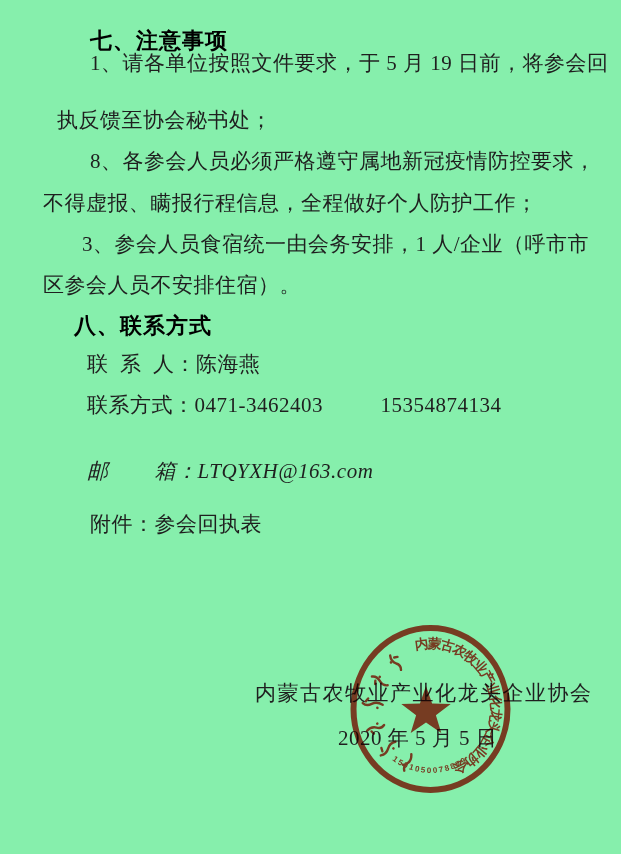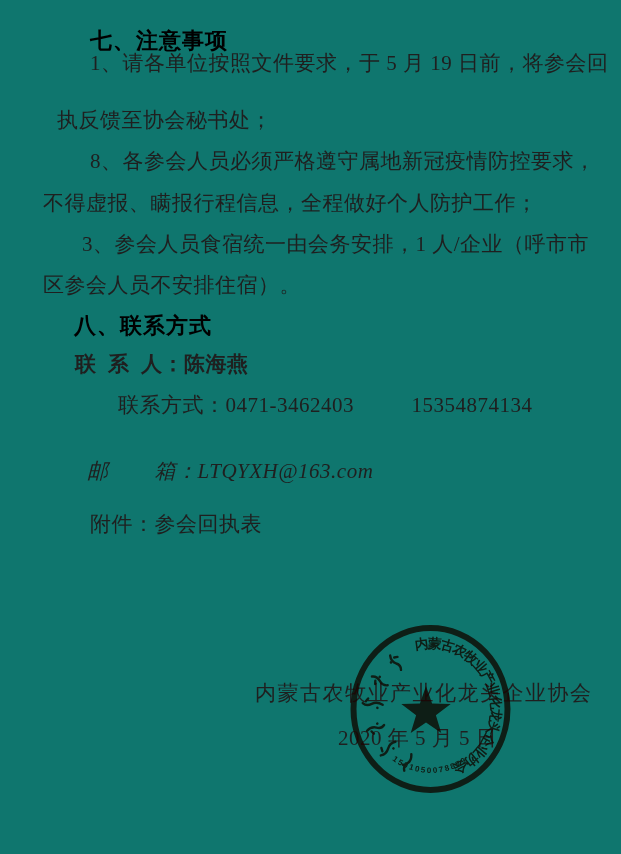--- a/index.html
+++ b/index.html
@@ -5,21 +5,21 @@
   :root {
     --body-text: #1f1f1f;
     --seal-ink: #df3122;
   }
   * { margin: 0; padding: 0; box-sizing: border-box; }
   html, body { background: #ffffff; }
   .page {
     position: relative;
     width: 621px;
     height: 854px;
-    background: #0f766e;
+    background: #86efac;
     overflow: hidden;
     font-family: "Liberation Serif", "DejaVu Serif", serif;
   }
   .line {
     position: absolute;
     white-space: pre;
     font-size: 21px;
     line-height: 1.2;
     color: var(--body-text);
     letter-spacing: 0.5px;
@@ -33,22 +33,22 @@
   }
   
   .l-notes-h   { left: 90px;  top: 28px;  }
   .l-n1a       { left: 90px;  top: 51px;  }
   .l-n1b       { left: 57px;  top: 108px; }
   .l-n2a       { left: 90px;  top: 149px; }
   .l-n2b       { left: 43px;  top: 191px; }
   .l-n3a       { left: 82px;  top: 232px; text-align: right; }
   .l-n3b       { left: 43px;  top: 273px; }
   .l-contact-h { left: 74px;  top: 313px; }
-  .l-person    { left: 75px;  top: 352px; font-weight: bold; }
-  .l-phone     { left: 87px;  top: 393px; margin-left: 31px; }
+  .l-person    { left: 87px;  top: 352px; }
+  .l-phone     { left: 87px;  top: 393px; }
   .l-email     { left: 87px;  top: 459px; font-style: italic; }
   .l-attach    { left: 90px;  top: 512px; }
   .l-org       { left: 255px; top: 681px; letter-spacing: 1.5px; }
   .l-date      { left: 338px; top: 726px; }
 
   .seal {
     position: absolute;
     left: 340px;
     top: 622px;
     width: 178px;

